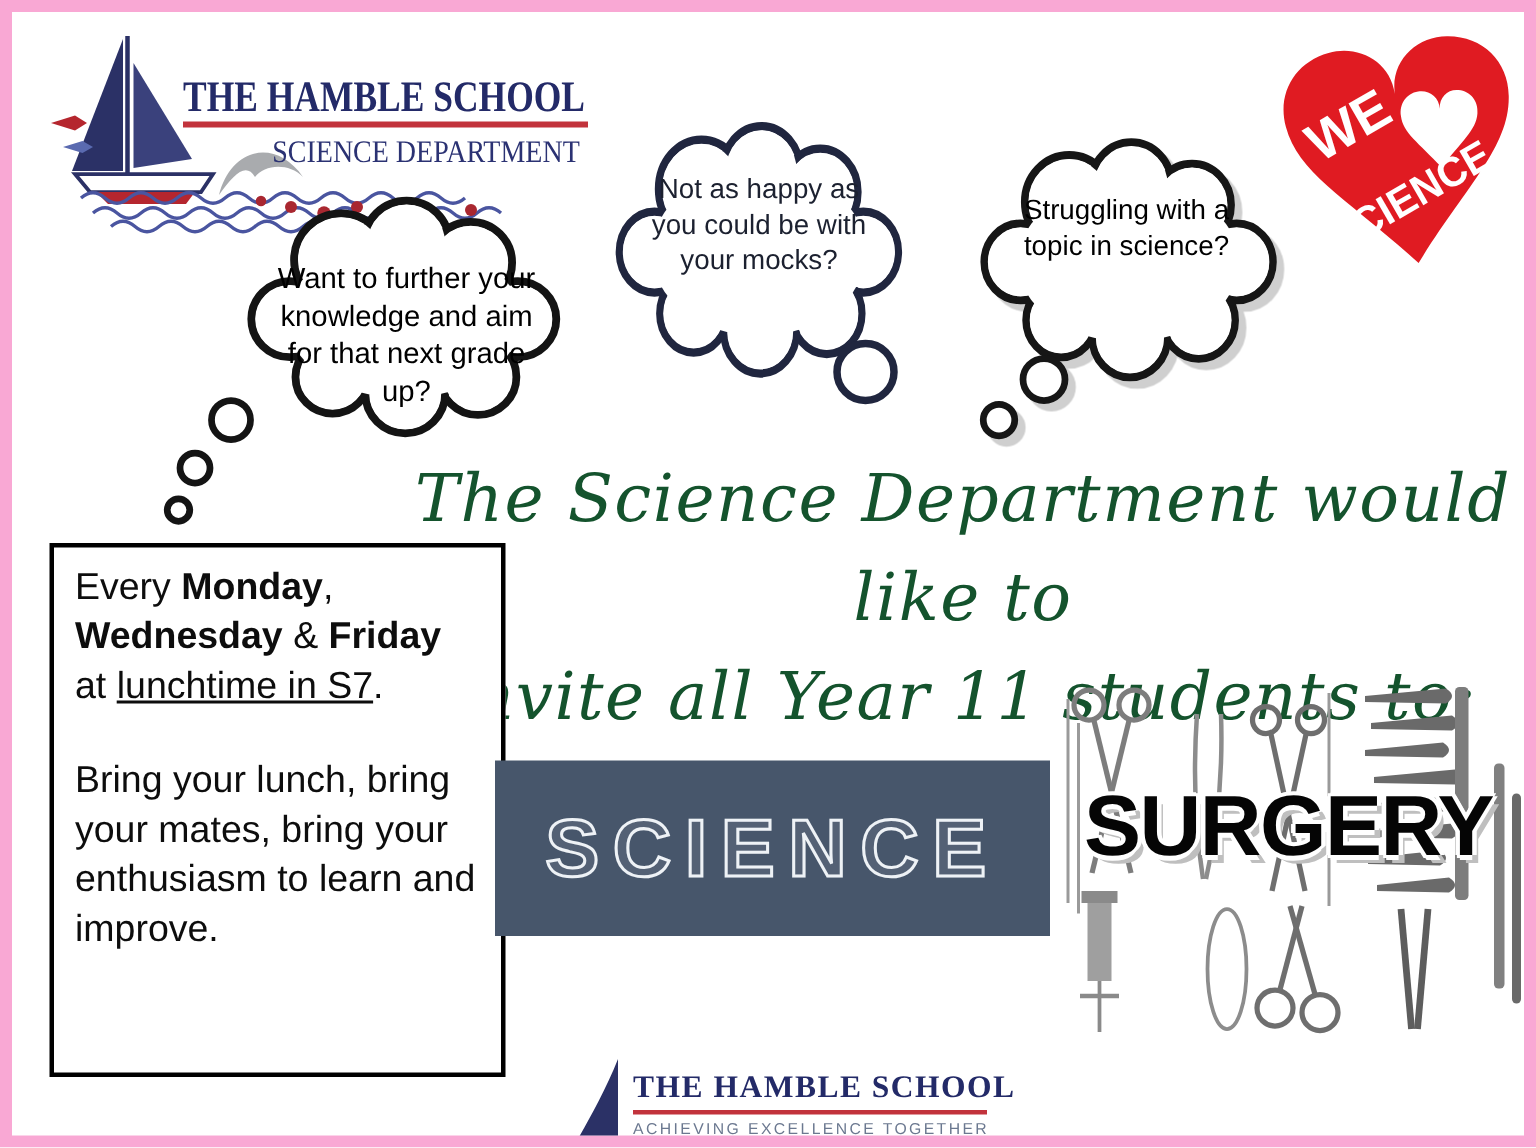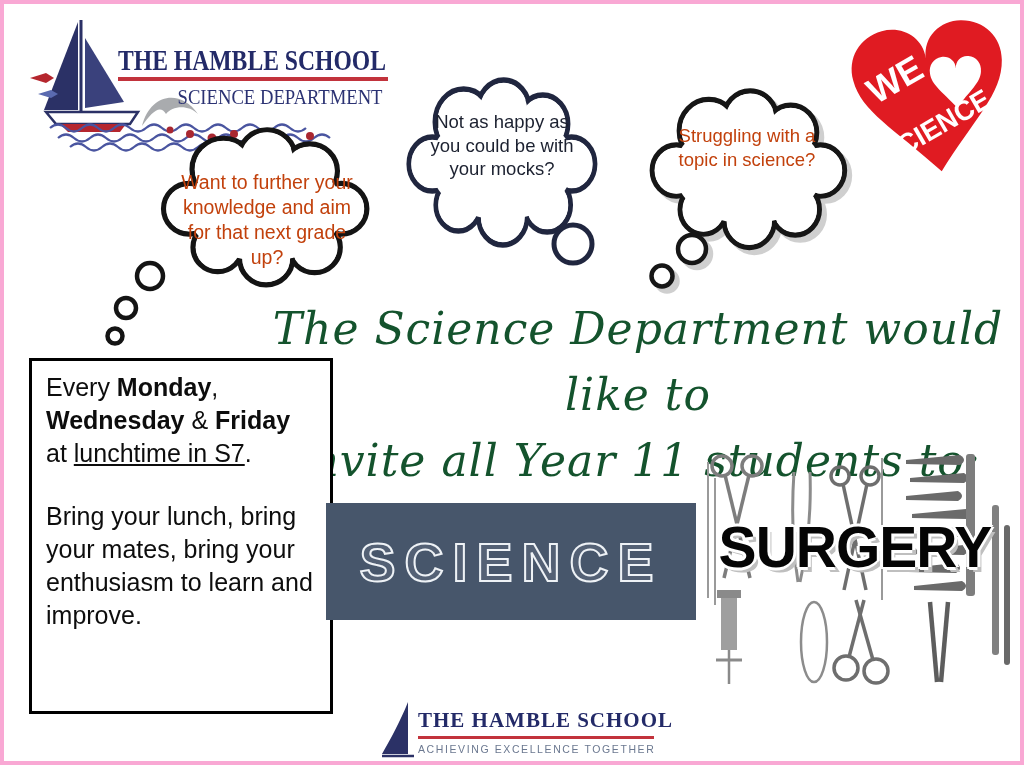--- a/index.html
+++ b/index.html
@@ -1,28 +1,28 @@
 <!DOCTYPE html>
 <html><head>
 <meta charset="utf-8">
 <style>
   html,body{margin:0;padding:0;background:#fff;}
   .poster{
     position:relative;width:1024px;height:765px;box-sizing:border-box;
-    border:4px solid #f9a8d4;background:#ffffff;overflow:hidden;
+    border:8px solid #f9a8d4;background:#ffffff;overflow:hidden;
     font-family:"Liberation Sans", sans-serif;color:#111;
   }
   
   .header-logo{position:absolute;left:18px;top:12px;width:368px;height:138px;}
   
   .bubble{position:absolute;}
   .bubble svg{position:absolute;left:0;top:0;width:100%;height:100%;overflow:visible;}
   .bubble .bubble-text{
     position:absolute;text-align:center;font-size:19px;line-height:1.28;
-    color:#c2410c;font-family:"Liberation Sans",sans-serif;
+    color:#000000;font-family:"Liberation Sans",sans-serif;
   }
   .bubble-1{left:99px;top:118px;width:280px;height:228px;color:#141414;}
   .bubble-1 .bubble-text{left:66px;top:48px;width:196px;font-size:19.5px;}
   .bubble-2{left:393px;top:70px;width:212px;height:215px;color:#20263f;}
   .bubble-2 .bubble-text{left:24px;top:36px;width:162px;color:#1c2130;font-size:18.5px;}
   .bubble-3{left:633px;top:80px;width:215px;height:218px;color:#161616;}
   .bubble-3 svg{filter:drop-shadow(5px 5px 0px #cfcfcf);}
   .bubble-3 .bubble-text{left:28px;top:40px;width:164px;font-size:18.5px;}
   
   .heart-badge{position:absolute;left:842px;top:10px;width:172px;height:182px;}

